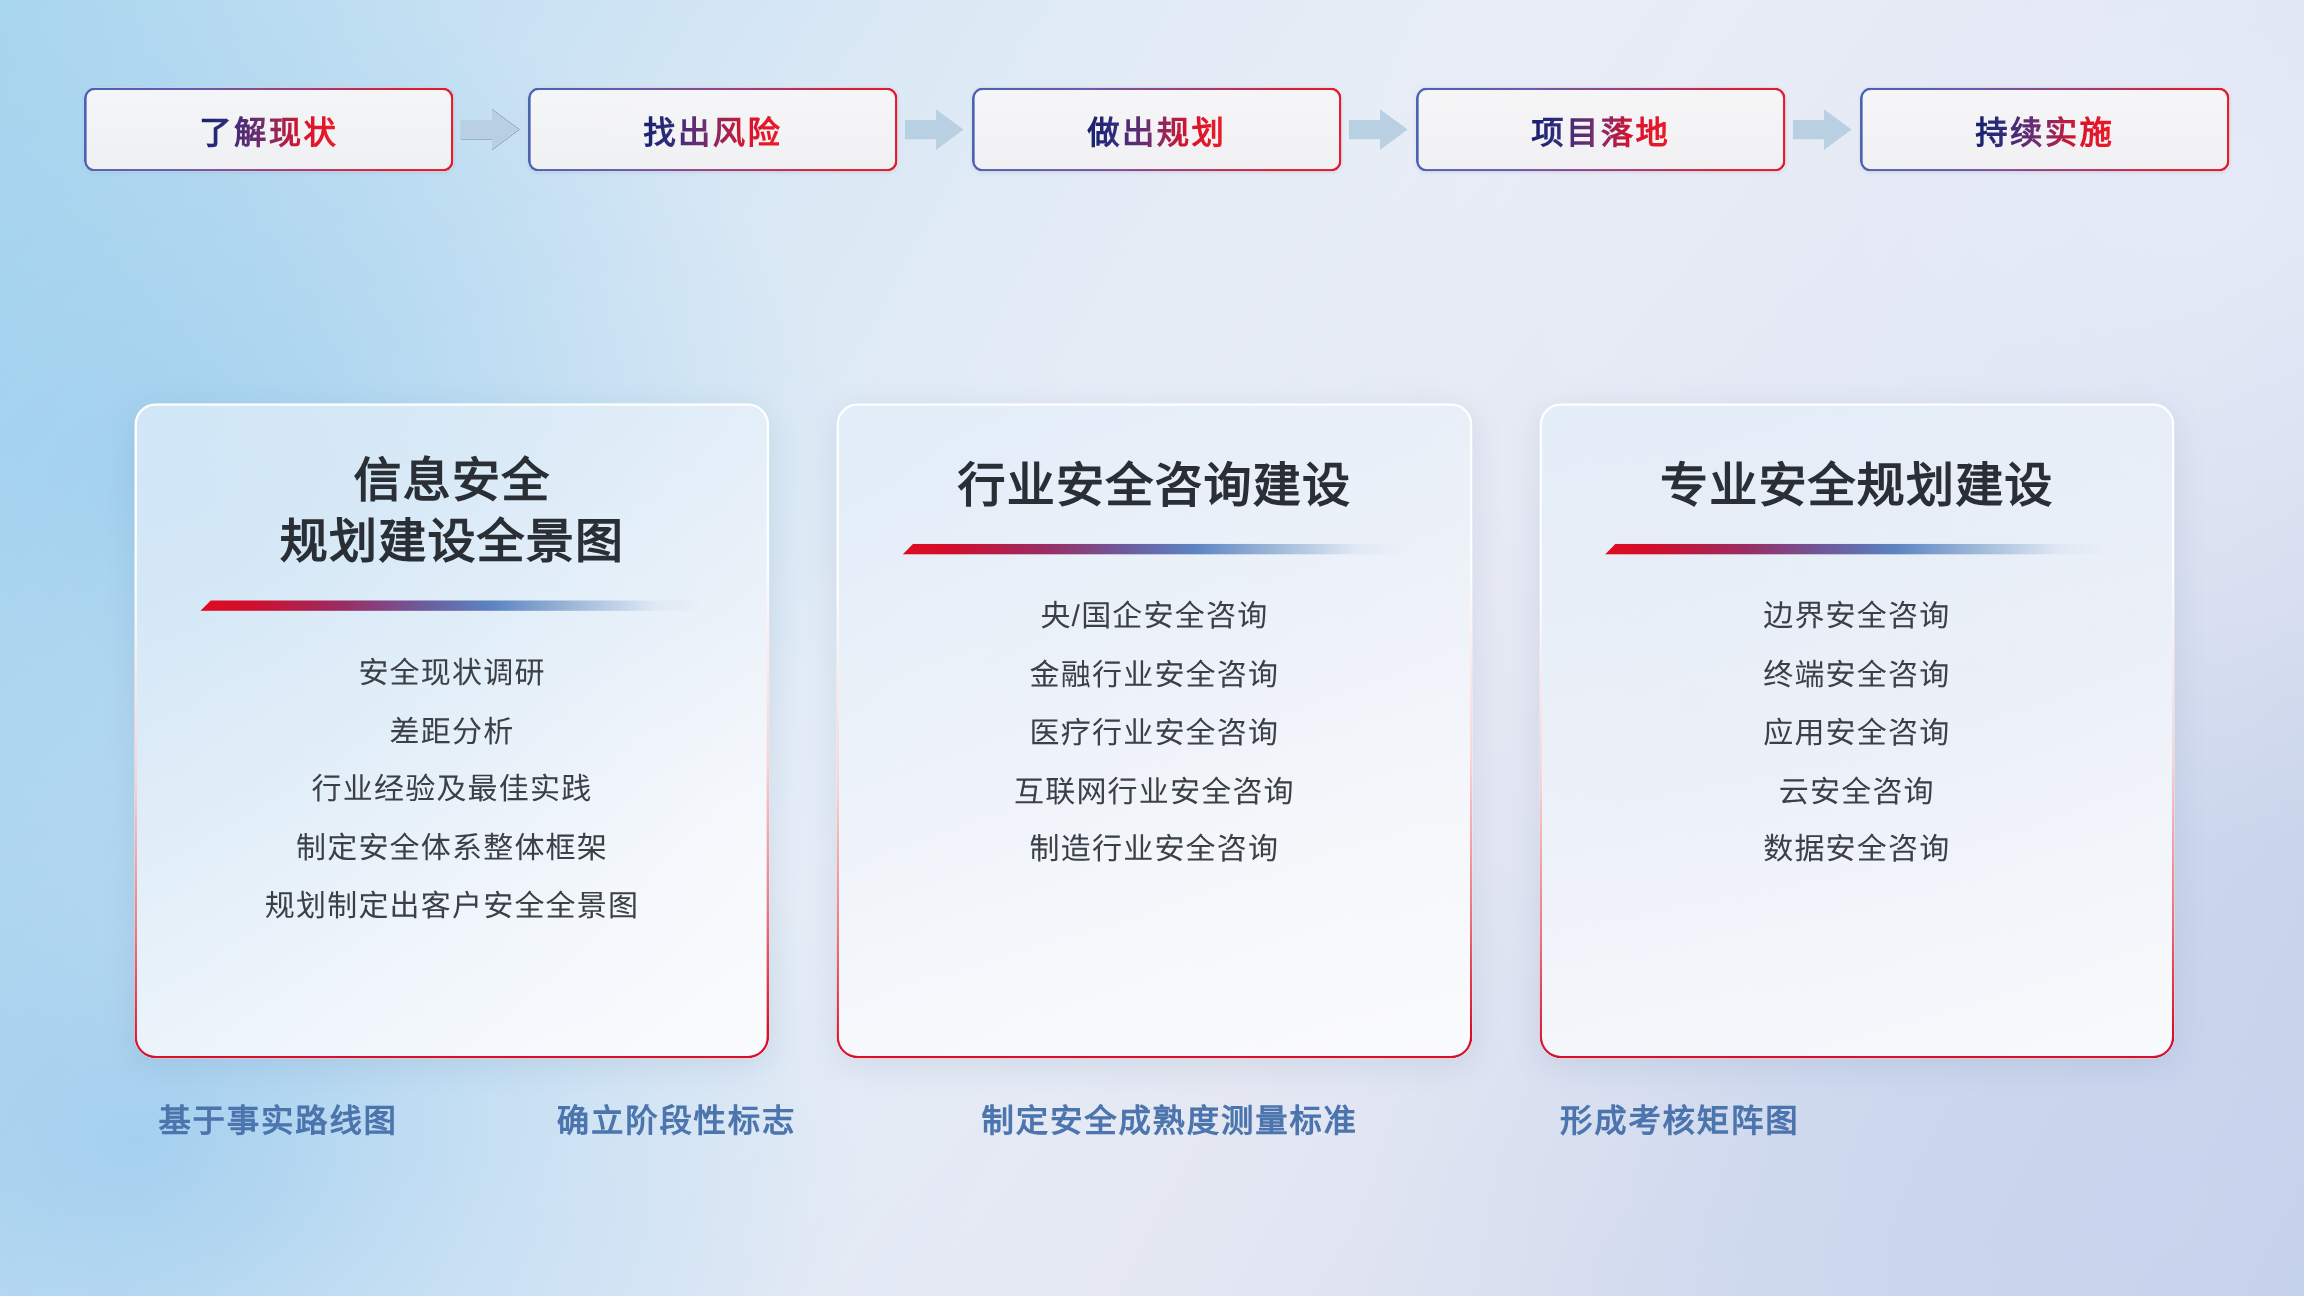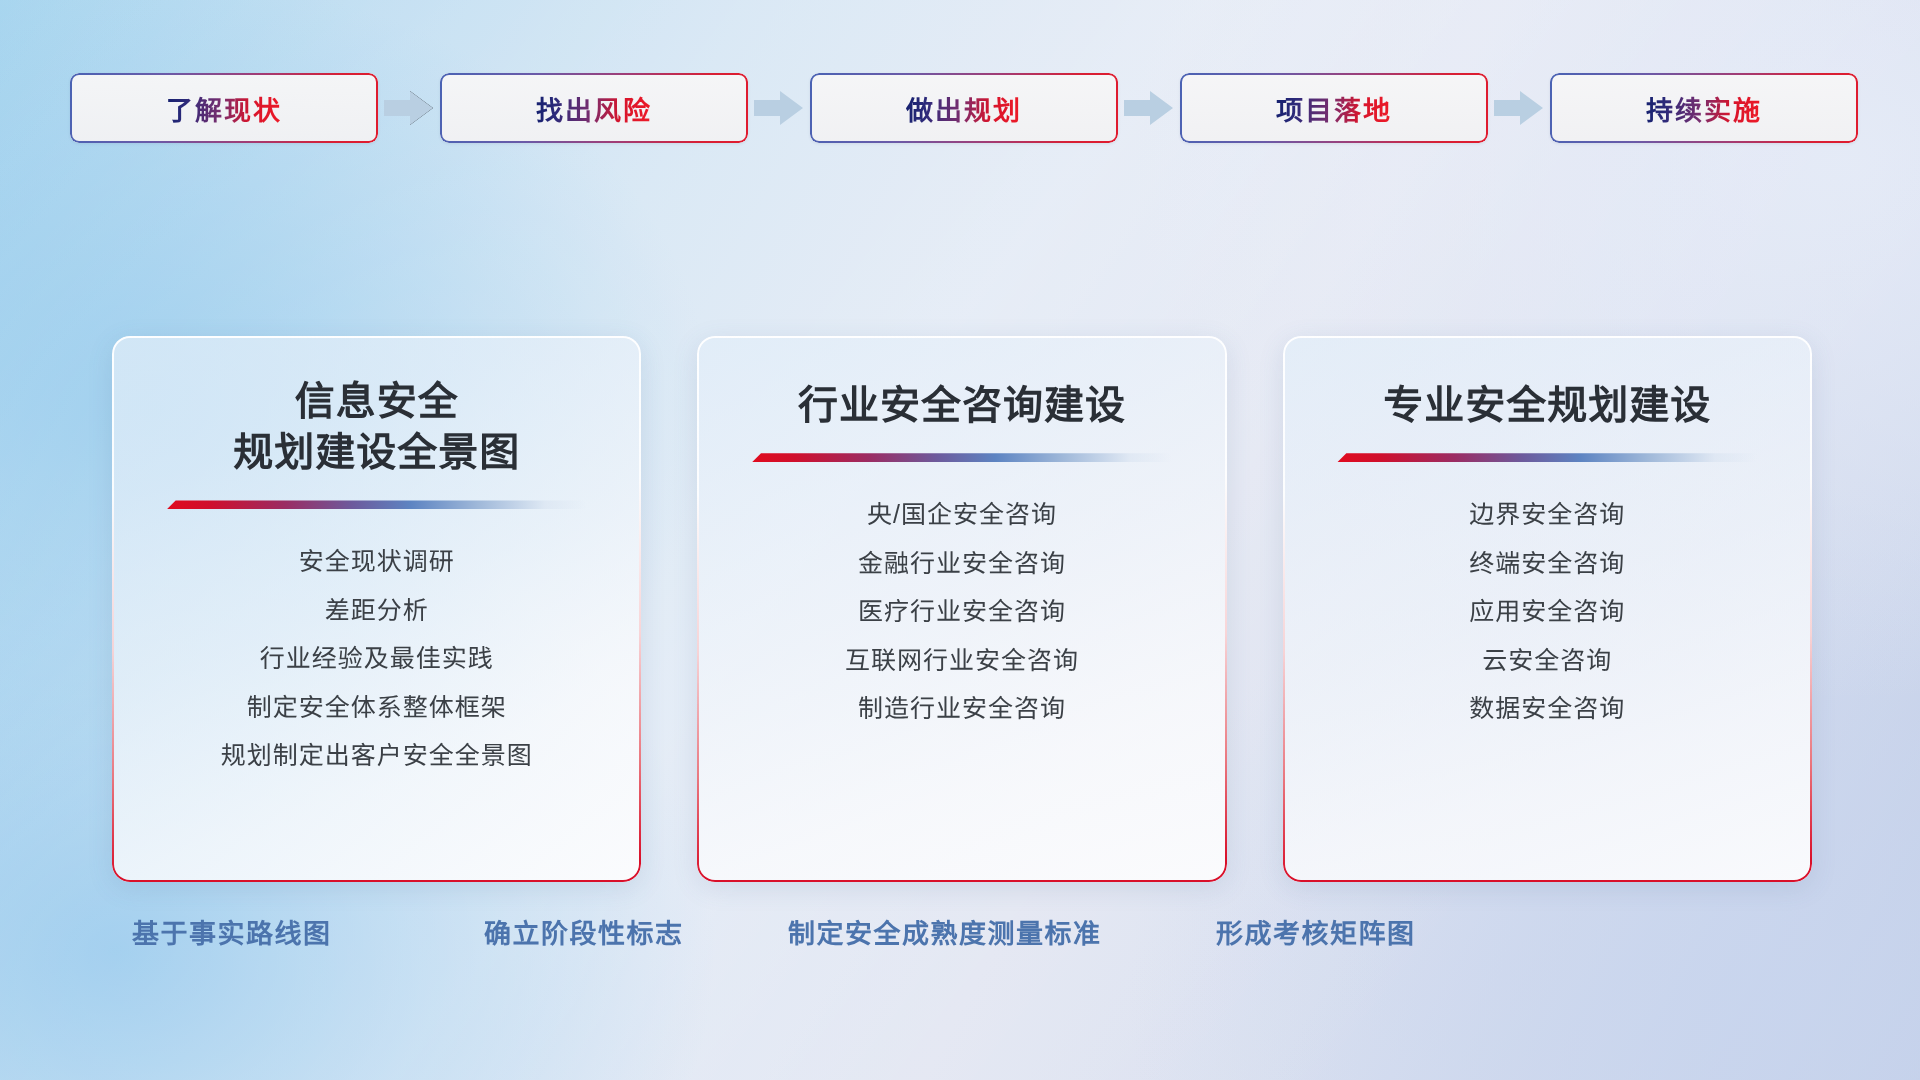--- a/index.html
+++ b/index.html
@@ -343,18 +343,18 @@
         <div class="card-list-item">应用安全咨询</div>
         <div class="card-list-item">云安全咨询</div>
         <div class="card-list-item">数据安全咨询</div>
       </div>
     </div>
 
   </div>
 
   <div class="footers">
     <div class="footer-label" style="left:132px;">基于事实路线图</div>
-    <div class="footer-label" style="left:484px;">确立阶段性标志</div>
-    <div class="footer-label" style="left:788px;">制定安全成熟度测量标准</div>
-    <div class="footer-label" style="left:1216px;">形成考核矩阵图</div>
+    <div class="footer-label" style="left:464px;">确立阶段性标志</div>
+    <div class="footer-label" style="left:818px;">制定安全成熟度测量标准</div>
+    <div class="footer-label" style="left:1300px;">形成考核矩阵图</div>
   </div>
 
 </div>
 
 </body></html>

